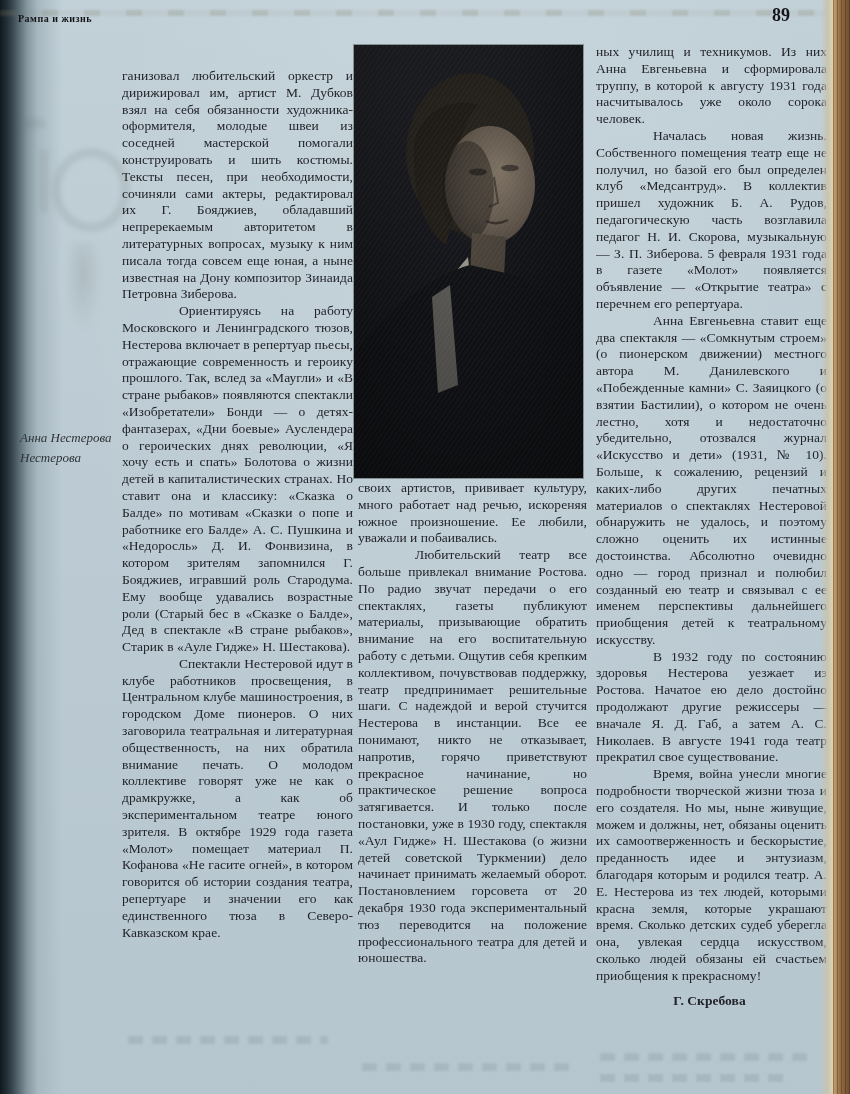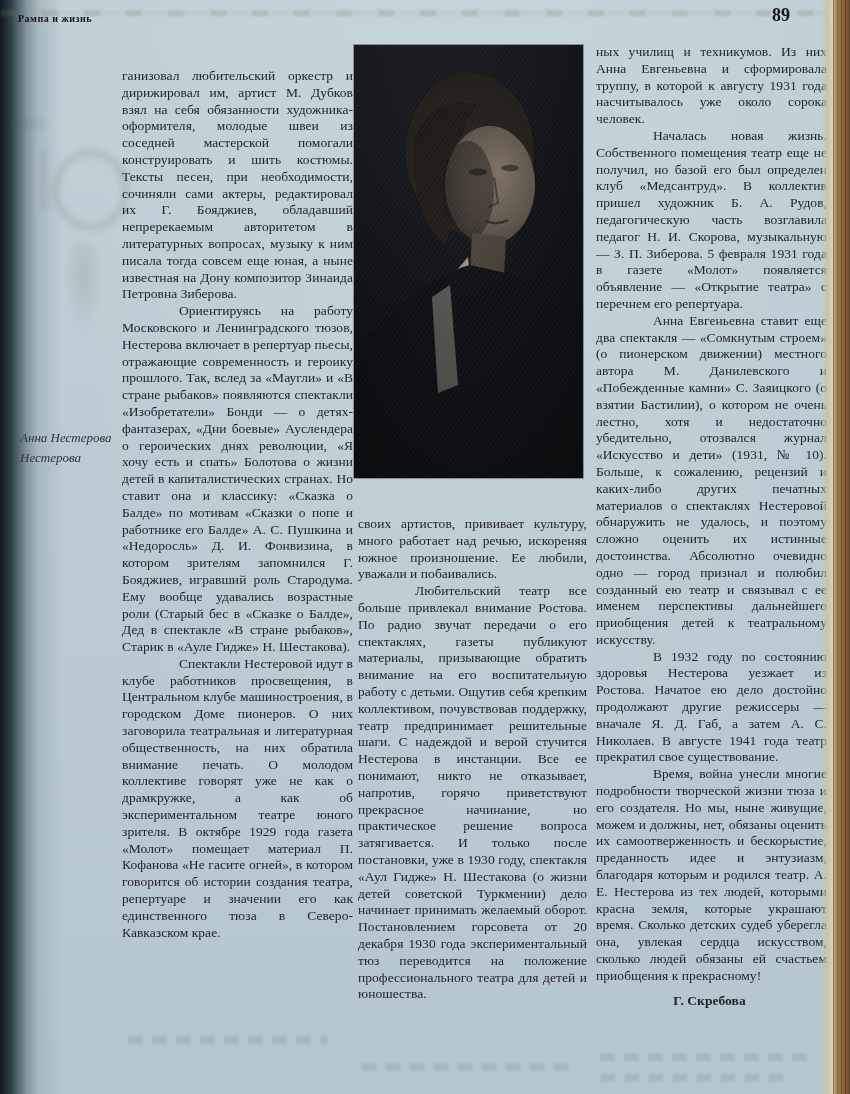--- a/index.html
+++ b/index.html
@@ -59,21 +59,21 @@
   .bleed.b4{left:600px;top:1074px;width:190px;}
   
   .col{
     position:absolute;width:231px;
     font-size:13.5px;line-height:16.8px;text-align:justify;
     color:#23242a;letter-spacing:.05px;
   }
   .col p{margin:0;}
   .col p.indent{text-indent:57px;}
   #col1{left:122px;top:36px;height:1012px;overflow:hidden;margin-top:32px;}
-  #col2{left:358px;top:516px;width:229px;height:575px;overflow:hidden;}
+  #col2{left:358px;top:480px;width:229px;height:575px;overflow:hidden;}
   #col3{left:596px;top:44px;height:1012px;overflow:hidden;}
   .signature{font-weight:bold;text-align:center;margin-top:8px !important;padding-right:4px;}
   .margin-caption{
     position:absolute;left:20px;top:428px;width:92px;
     font-style:italic;font-size:13px;line-height:20px;color:#2f3438;
   }
   .photo{
     position:absolute;left:354px;top:45px;width:229px;height:433px;
     box-shadow:0 0 0 1px rgba(20,24,28,0.35);
     background:#17181c;

